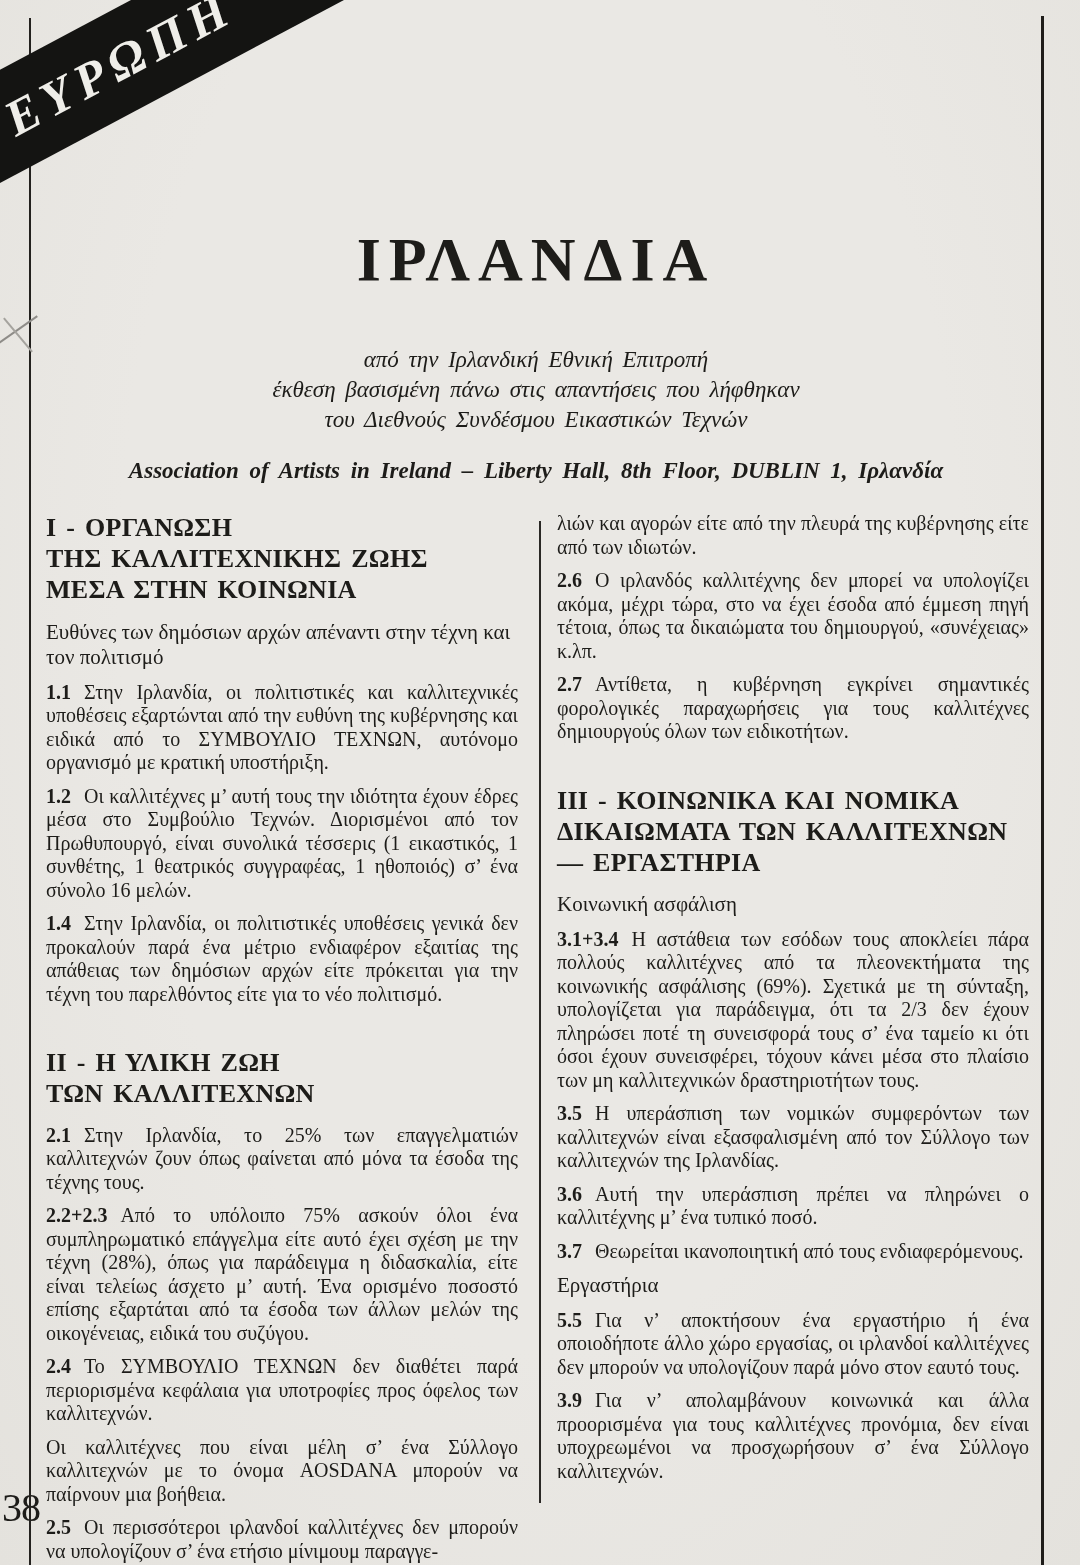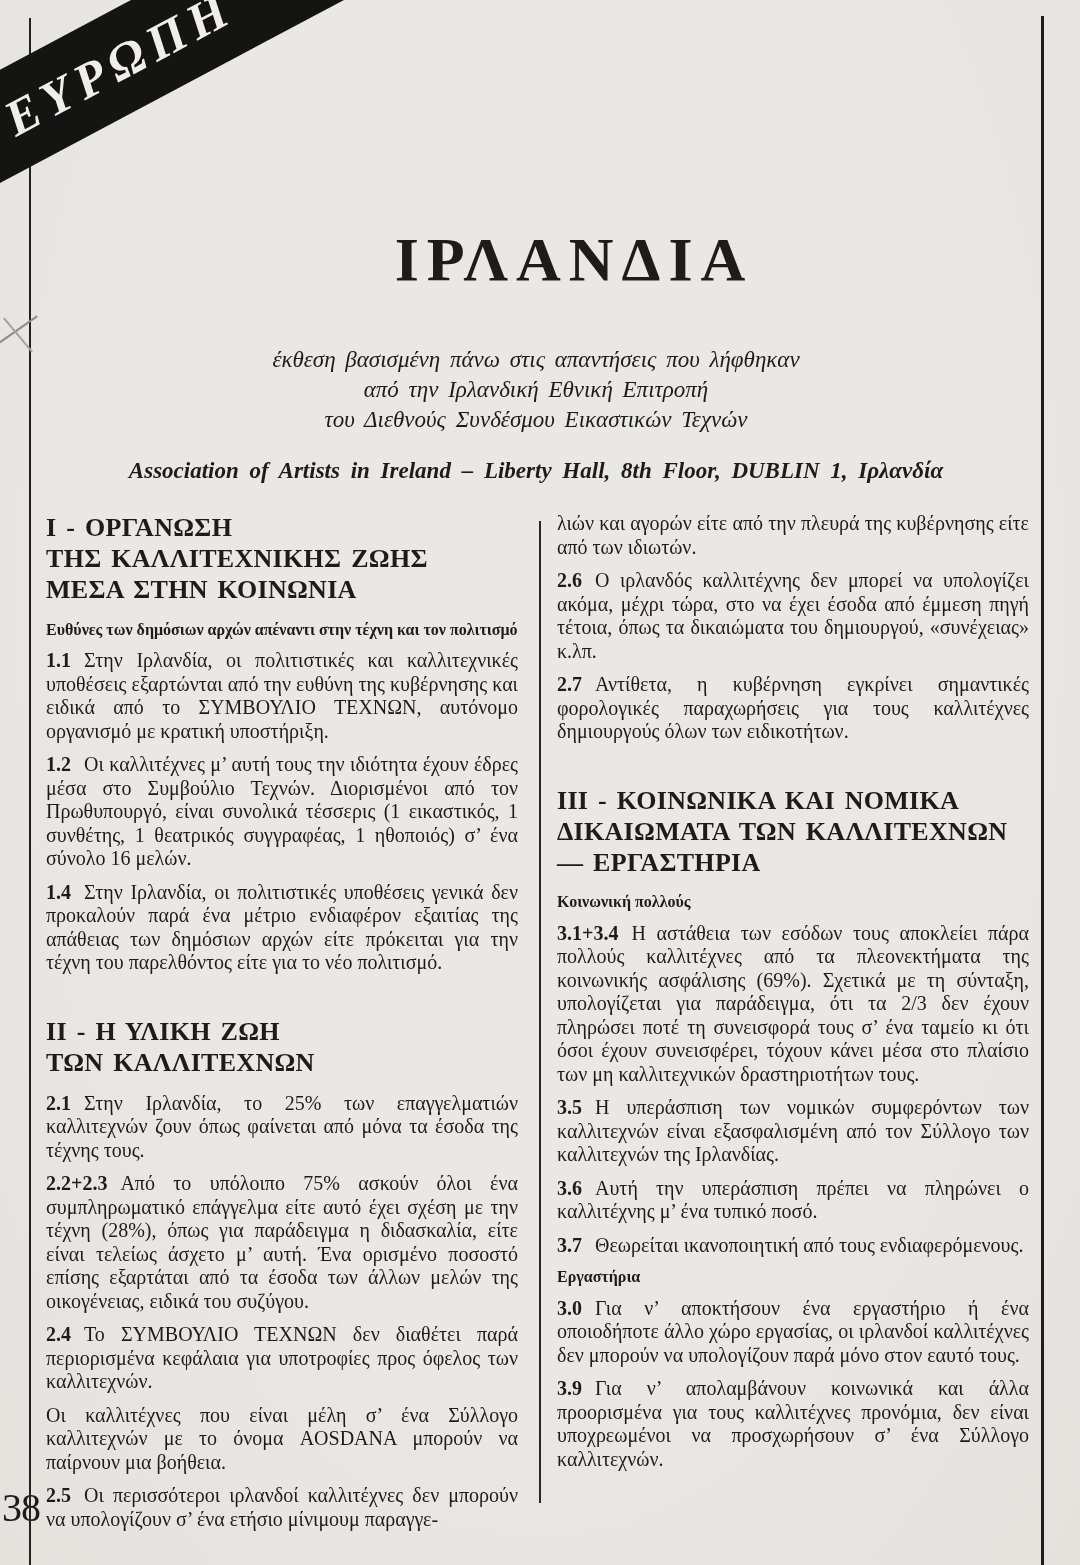--- a/index.html
+++ b/index.html
@@ -43,21 +43,20 @@
   .fold-a { left: -10px; top: 330px; width: 52px; height: 2px; background: #8e8c88; transform: rotate(-35deg); }
   .fold-b { left: -4px;  top: 334px; width: 44px; height: 2px; background: #a5a39e; transform: rotate(50deg); }
 
   
   .title {
     position: absolute; left: 30px; top: 228px; width: 1012px;
     text-align: center;
     font-size: 62px; font-weight: bold;
     letter-spacing: 8px;
     line-height: 1;
-    padding-left: 38px;
   }
   .subtitle {
     position: absolute; left: 30px; top: 345px; width: 1012px;
     text-align: center;
     font-style: italic;
     font-size: 23px; line-height: 30px;
     word-spacing: 4px;
   }
   .address {
     position: absolute; left: 30px; top: 429px; width: 1012px;
@@ -75,21 +74,21 @@
 
   .blk.section {
     font-size: 26px; font-weight: bold;
     line-height: 1.2;
     white-space: pre-line;
     letter-spacing: 0.3px; word-spacing: 3px;
     margin: 0 0 14px 0;
   }
   .blk.section:not(:first-child) { margin-top: 41px; }
   .blk.subheading {
-    font-size: 16px; font-weight: bold;
+    font-size: 21px; font-weight: normal;
     line-height: 1.22;
     margin: 6px 0 10px 0;
   }
   .blk.para {
     font-size: 20px;
     line-height: 23.5px;
     text-align: justify;
     margin: 0 0 10px 0;
   }
   .pnum { font-weight: bold; margin-right: 13px; }
@@ -111,22 +110,22 @@
 
   <div class="banner">
     <span class="banner-text">ΕΥΡΩΠΗ</span>
   </div>
   <div class="fold fold-a"></div>
   <div class="fold fold-b"></div>
 
   <div class="title">ΙΡΛΑΝΔΙΑ</div>
 
   <div class="subtitle">
+    <div>από την Ιρλανδική Εθνική Επιτροπή</div>
     <div>έκθεση βασισμένη πάνω στις απαντήσεις που λήφθηκαν</div>
-    <div>από την Ιρλανδική Εθνική Επιτροπή</div>
     <div>του Διεθνούς Συνδέσμου Εικαστικών Τεχνών</div>
   </div>
 
   <div class="address">Association of Artists in Ireland – Liberty Hall, 8th Floor, DUBLIN 1, Ιρλανδία</div>
 
   <div class="col col-left">
       <div class="blk section">Ι - ΟΡΓΑΝΩΣΗ
 ΤΗΣ ΚΑΛΛΙΤΕΧΝΙΚΗΣ ΖΩΗΣ
 ΜΕΣΑ ΣΤΗΝ ΚΟΙΝΩΝΙΑ</div>
       <div class="blk subheading">Ευθύνες των δημόσιων αρχών απέναντι στην τέχνη και τον πολιτισμό</div>
@@ -141,25 +140,25 @@
       <div class="blk para">Οι καλλιτέχνες που είναι μέλη σ’ ένα Σύλλογο καλλιτεχνών με το όνομα AOSDANA μπορούν να παίρνουν μια βοήθεια.</div>
       <div class="blk para"><span class="pnum">2.5</span>Οι περισσότεροι ιρλανδοί καλλιτέχνες δεν μπορούν να υπολογίζουν σ’ ένα ετήσιο μίνιμουμ παραγγε-</div>
     </div>
   <div class="col col-right">
       <div class="blk para">λιών και αγορών είτε από την πλευρά της κυβέρνησης είτε από των ιδιωτών.</div>
       <div class="blk para"><span class="pnum">2.6</span>Ο ιρλανδός καλλιτέχνης δεν μπορεί να υπολογίζει ακόμα, μέχρι τώρα, στο να έχει έσοδα από έμμεση πηγή τέτοια, όπως τα δικαιώματα του δημιουργού, «συνέχειας» κ.λπ.</div>
       <div class="blk para"><span class="pnum">2.7</span>Αντίθετα, η κυβέρνηση εγκρίνει σημαντικές φορολογικές παραχωρήσεις για τους καλλιτέχνες δημιουργούς όλων των ειδικοτήτων.</div>
       <div class="blk section">ΙΙΙ - ΚΟΙΝΩΝΙΚΑ ΚΑΙ ΝΟΜΙΚΑ
 ΔΙΚΑΙΩΜΑΤΑ ΤΩΝ ΚΑΛΛΙΤΕΧΝΩΝ
 — ΕΡΓΑΣΤΗΡΙΑ</div>
-      <div class="blk subheading">Κοινωνική πολλούς</div>
+      <div class="blk subheading">Κοινωνική ασφάλιση</div>
       <div class="blk para"><span class="pnum">3.1+3.4</span>Η αστάθεια των εσόδων τους αποκλείει πάρα πολλούς καλλιτέχνες από τα πλεονεκτήματα της κοινωνικής ασφάλισης (69%). Σχετικά με τη σύνταξη, υπολογίζεται για παράδειγμα, ότι τα 2/3 δεν έχουν πληρώσει ποτέ τη συνεισφορά τους σ’ ένα ταμείο κι ότι όσοι έχουν συνεισφέρει, τόχουν κάνει μέσα στο πλαίσιο των μη καλλιτεχνικών δραστηριοτήτων τους.</div>
       <div class="blk para"><span class="pnum">3.5</span>Η υπεράσπιση των νομικών συμφερόντων των καλλιτεχνών είναι εξασφαλισμένη από τον Σύλλογο των καλλιτεχνών της Ιρλανδίας.</div>
       <div class="blk para"><span class="pnum">3.6</span>Αυτή την υπεράσπιση πρέπει να πληρώνει ο καλλιτέχνης μ’ ένα τυπικό ποσό.</div>
       <div class="blk para"><span class="pnum">3.7</span>Θεωρείται ικανοποιητική από τους ενδιαφερόμενους.</div>
       <div class="blk subheading">Εργαστήρια</div>
-      <div class="blk para"><span class="pnum">3.0</span>Για ν’ αποκτήσουν ένα εργαστήριο ή ένα οποιοδήποτε άλλο χώρο εργασίας, οι ιρλανδοί καλλιτέχνες δεν μπορούν να υπολογίζουν παρά μόνο στον εαυτό τους.</div>
+      <div class="blk para"><span class="pnum">5.5</span>Για ν’ αποκτήσουν ένα εργαστήριο ή ένα οποιοδήποτε άλλο χώρο εργασίας, οι ιρλανδοί καλλιτέχνες δεν μπορούν να υπολογίζουν παρά μόνο στον εαυτό τους.</div>
       <div class="blk para"><span class="pnum">3.9</span>Για ν’ απολαμβάνουν κοινωνικά και άλλα προορισμένα για τους καλλιτέχνες προνόμια, δεν είναι υποχρεωμένοι να προσχωρήσουν σ’ ένα Σύλλογο καλλιτεχνών.</div>
     </div>
 
   <div class="page-number">38</div>
 
 </div>
 
 </body></html>

